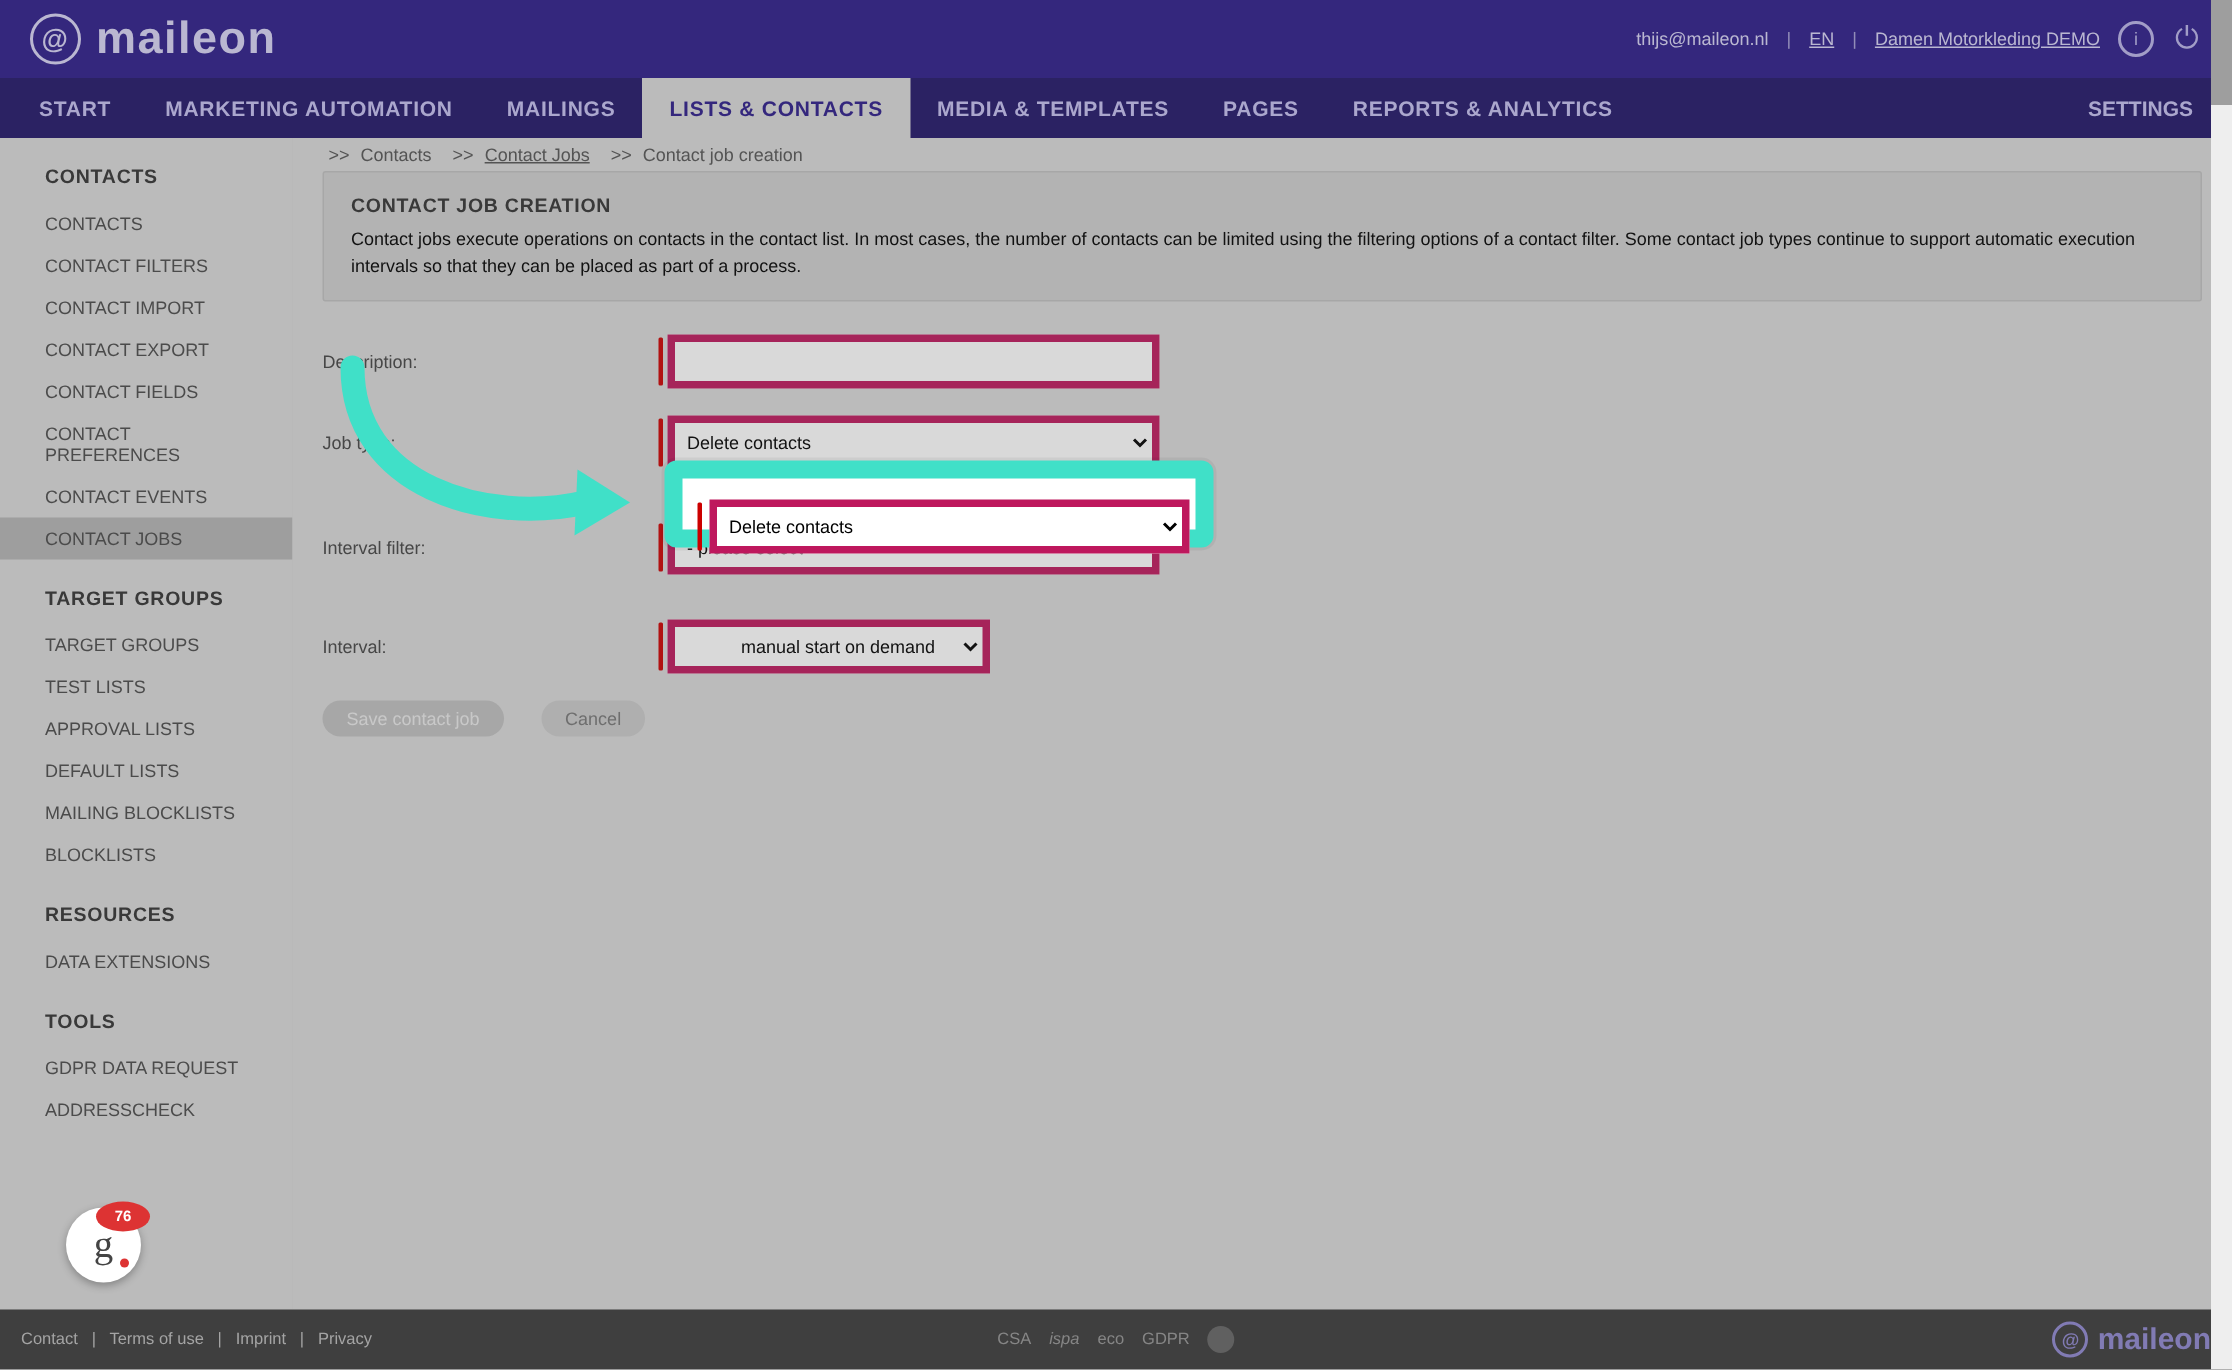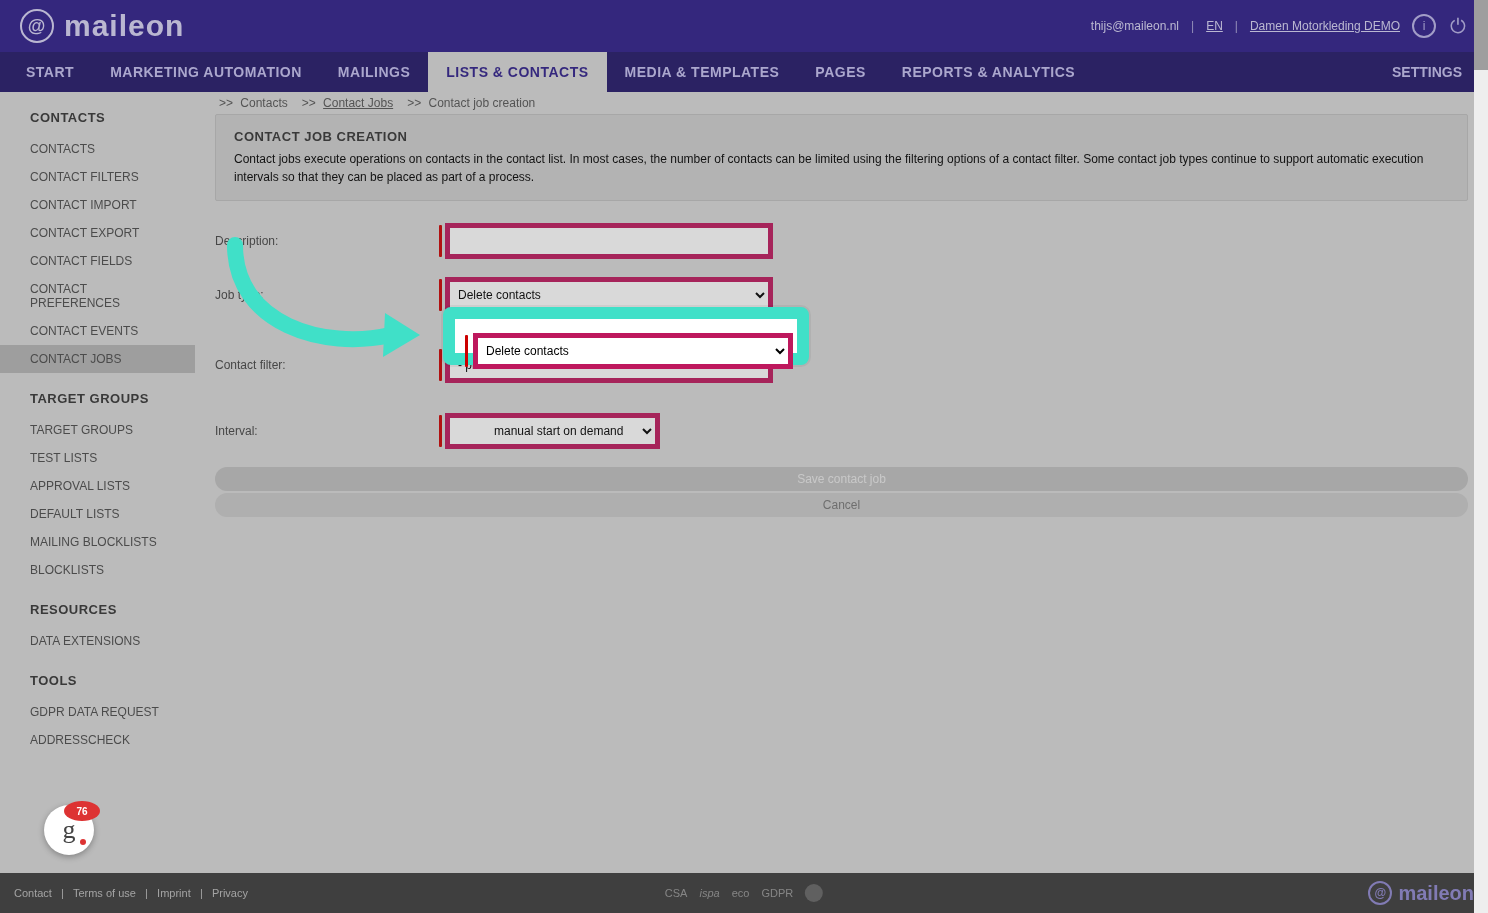--- a/index.html
+++ b/index.html
@@ -38,21 +38,21 @@
   .panel-title{font-weight:800;color:#333;letter-spacing:.5px;margin-bottom:6px;}
   .panel-desc{font-size:12px;color:#000000;line-height:1.5;}
   .form{margin-top:22px;}
   .form-row{display:flex;align-items:center;min-height:34px;margin-bottom:18px;}
   .form-label{width:230px;color:#444;font-size:12px;}
   .select-wrap{position:relative;display:inline-block;}
   .req-bar{position:absolute;left:-6px;top:2px;bottom:2px;width:3px;background:#c00;border-radius:1px;}
   select,input[type=text]{border:5px solid #be185d;background:#fff;height:36px;font-size:12px;padding:0 4px;box-sizing:border-box;}
   .w-lg{width:328px;}
   .w-sm{width:215px;padding-left:40px;}
-  .btn-row{display:flex;gap:2px;margin-top:8px;flex-direction:column;}
+  .btn-row{display:flex;gap:25px;margin-top:8px;}
   .btn{display:inline-block;padding:5px 16px;border-radius:12px;background:#c9c9c9;color:#777;font-size:12px;cursor:default;border:none;}
   .btn.primary{background:#bfbfbf;color:#eaeaea;}
   
   .hl{position:absolute;border:12px solid var(--teal);border-radius:8px;background:#fff;box-shadow:0 0 0 2px rgba(0,0,0,.05);}
   .hl-inner-select{position:absolute;left:18px;right:16px;top:14px;}
   .arrow{position:absolute;pointer-events:none;}
   
   .footer{position:absolute;bottom:0;left:0;right:0;height:40px;background:#3a3a3a;color:#bbb;display:flex;align-items:center;padding:0 14px;font-size:11px;justify-content:space-between;}
   .footer a{color:#bbb;text-decoration:none;}
   .footer .center{position:absolute;left:50%;transform:translateX(-50%);display:flex;gap:12px;align-items:center;opacity:.7;}
@@ -153,21 +153,21 @@
       <div class="form-row">
         <div class="form-label">Job type:</div>
         <div class="select-wrap">
           <span class="req-bar"></span>
           <select class="w-lg">
             <option>Delete contacts</option>
           </select>
         </div>
       </div>
       <div class="form-row" style="margin-top:34px;">
-        <div class="form-label">Contact filter:</div>
+        <div class="form-label">Interval filter:</div>
         <div class="select-wrap">
           <span class="req-bar"></span>
           <select class="w-lg">
             <option>- please select -</option>
           </select>
         </div>
       </div>
       <div class="form-row" style="margin-top:30px;">
         <div class="form-label">Interval:</div>
         <div class="select-wrap">

